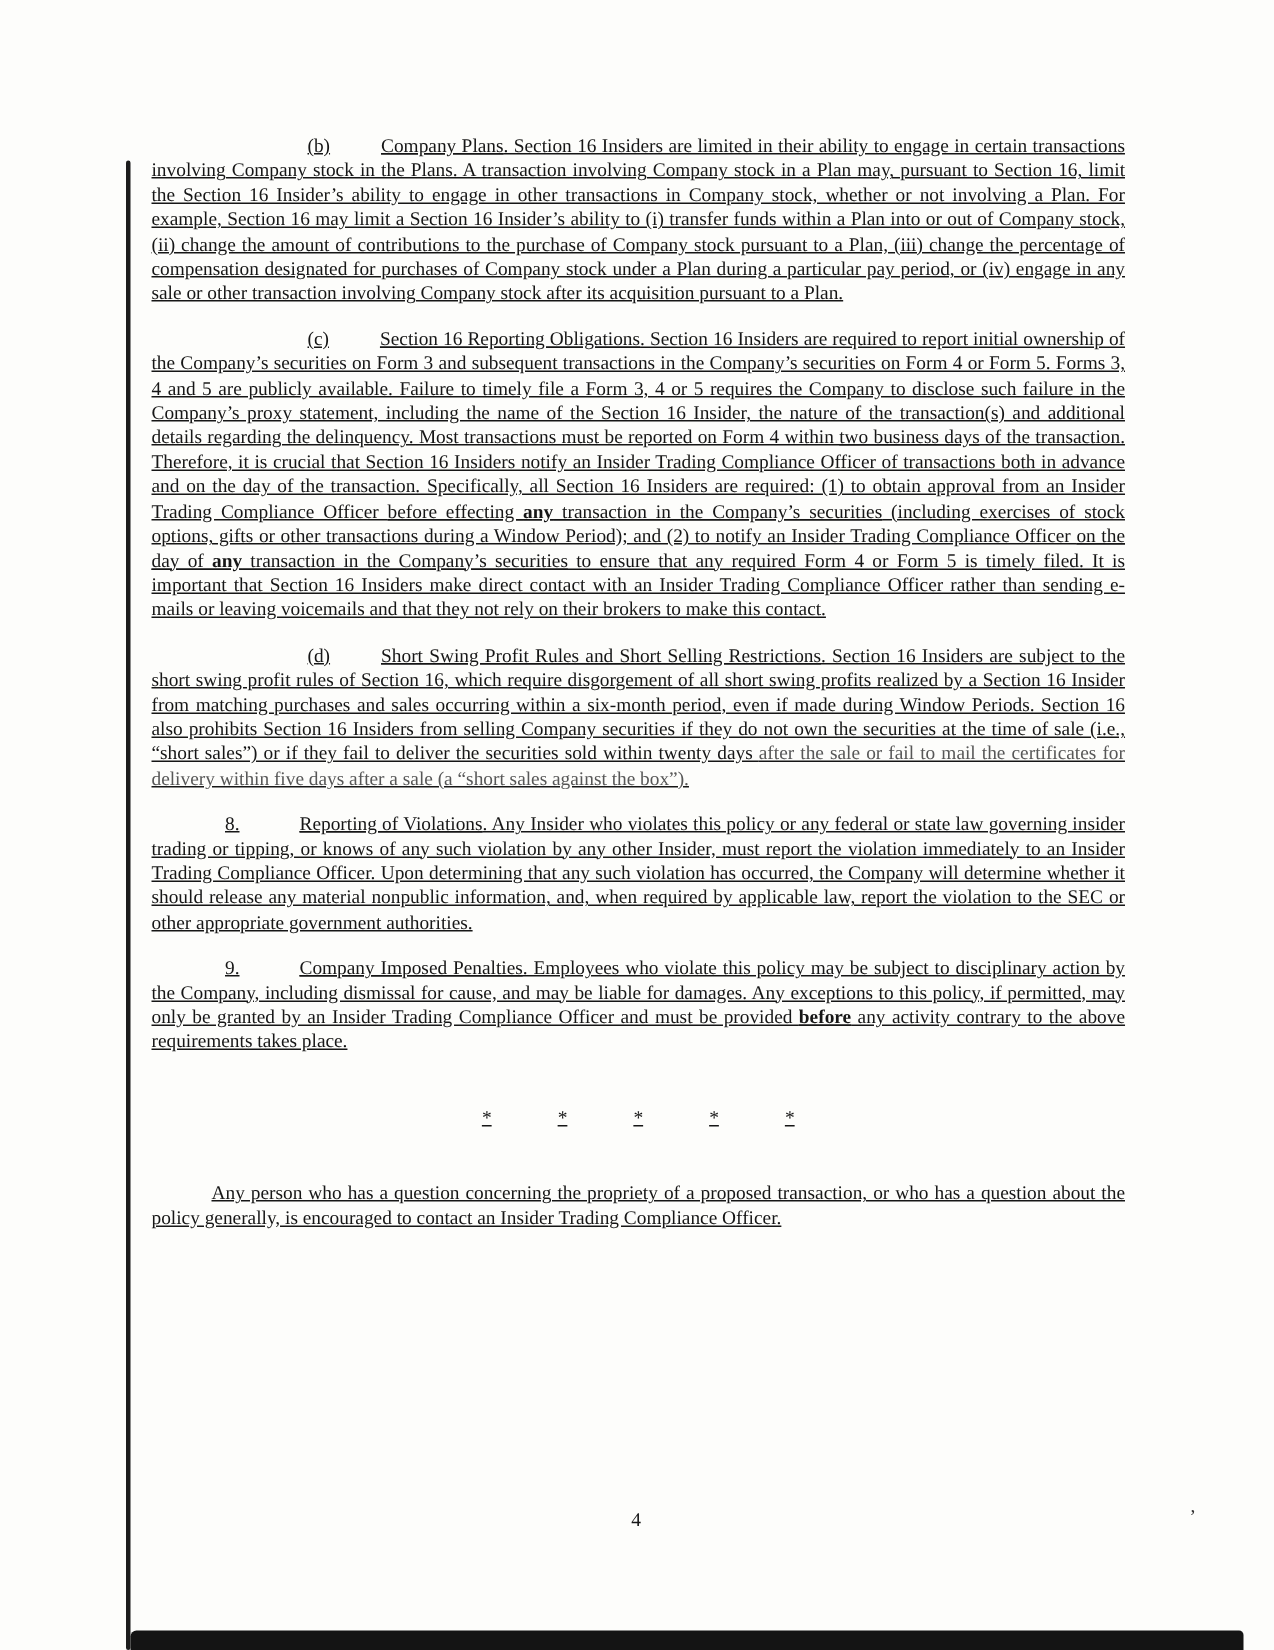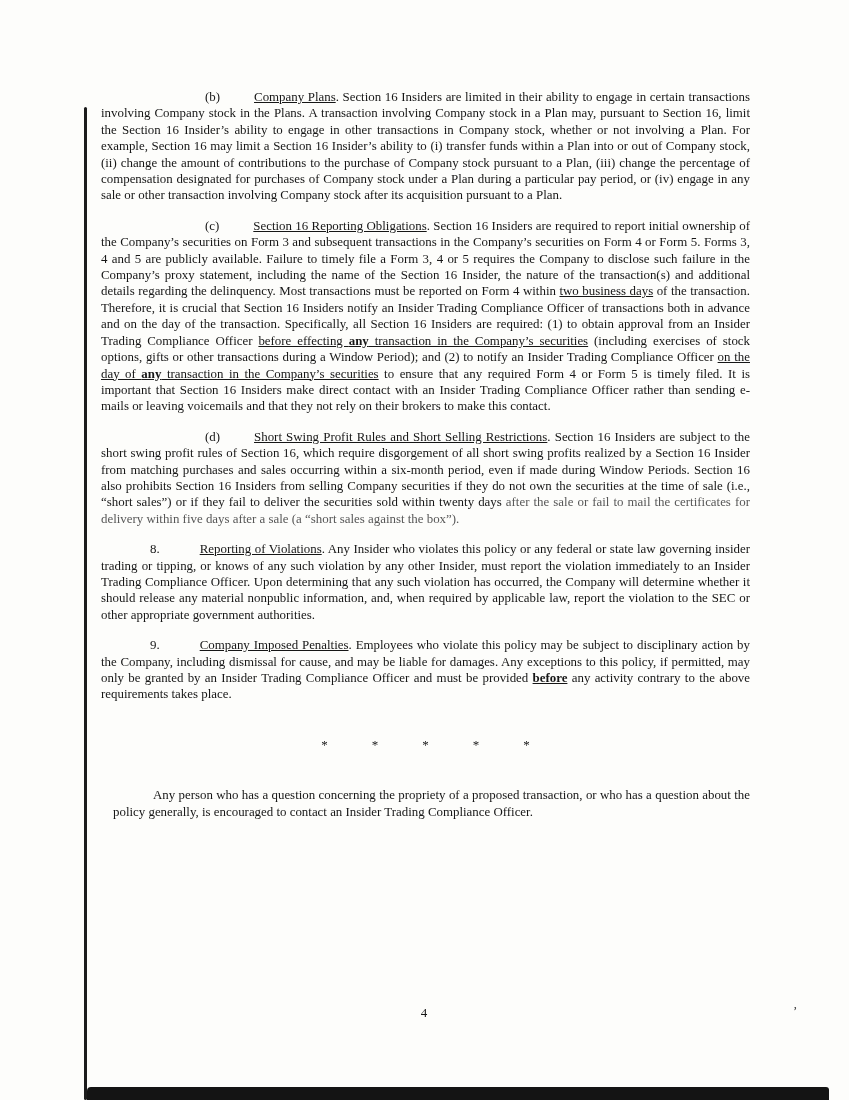--- a/index.html
+++ b/index.html
@@ -17,26 +17,27 @@
   }
 
   .content {
     position: absolute;
     left: 101px;
     top: 89px;
     width: 649px;
     font-size: 12.9px;
     line-height: 16.4px;
     text-align: justify;
+    text-decoration: underline;
   }
 
   .para { margin: 0 0 14px 0; }
   .ind104 { text-indent: 104px; }
   .ind49  { text-indent: 49px; }
-  .ind40  { text-indent: 40px; margin-left: 12px; }
+  .ind40  { text-indent: 40px; }
 
   .tab { display: inline-block; }
   .t34 { width: 34px; }
   .t40 { width: 40px; }
 
   .heading { text-decoration: underline; }
   span.u { text-decoration: underline; }
   span.b { font-weight: bold; }
   span.f { color: #575757; filter: blur(0.35px); }
 

